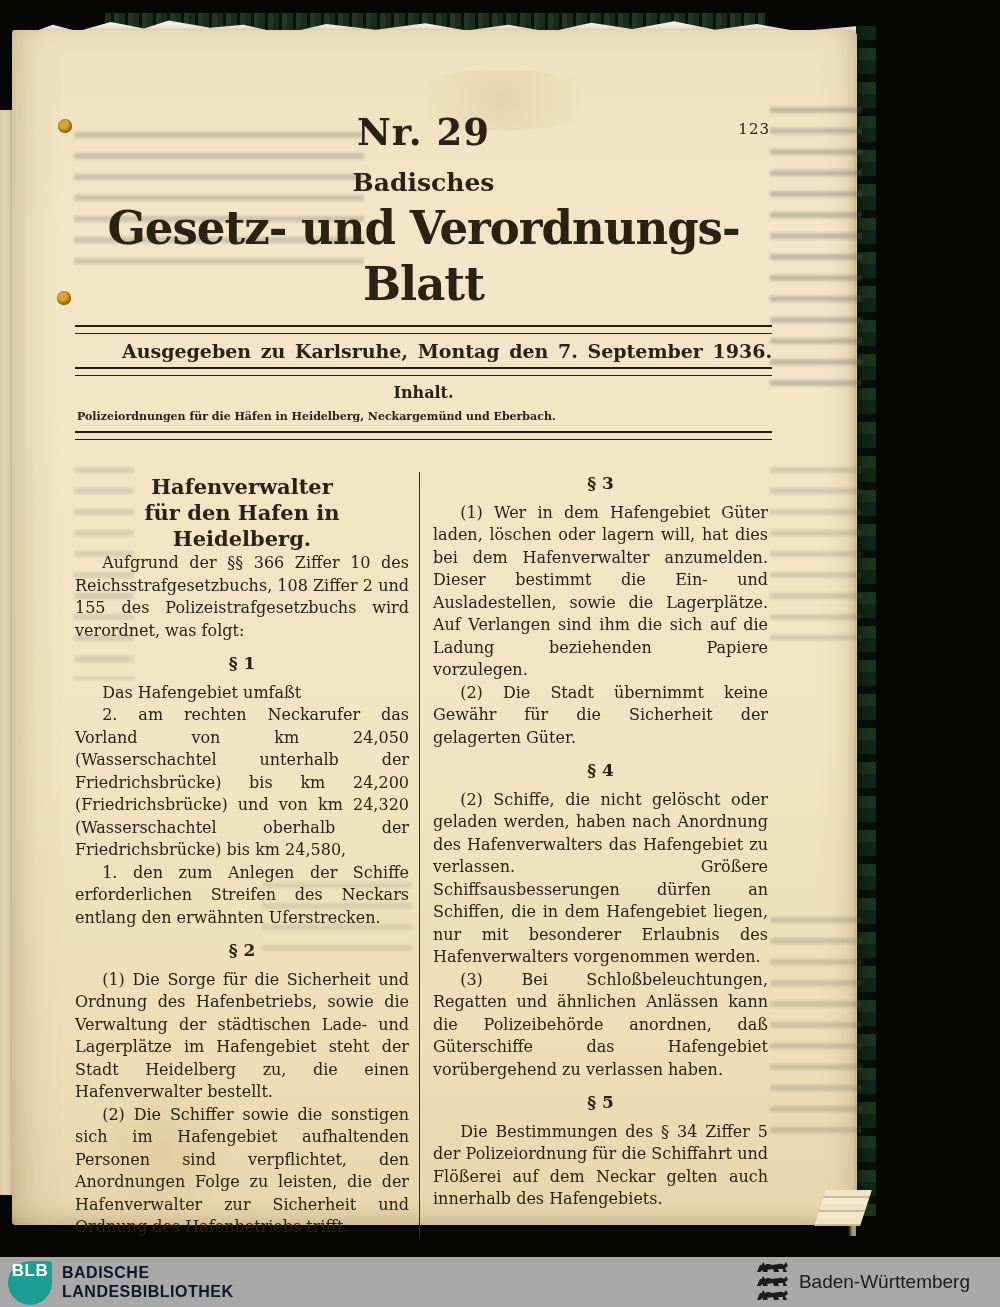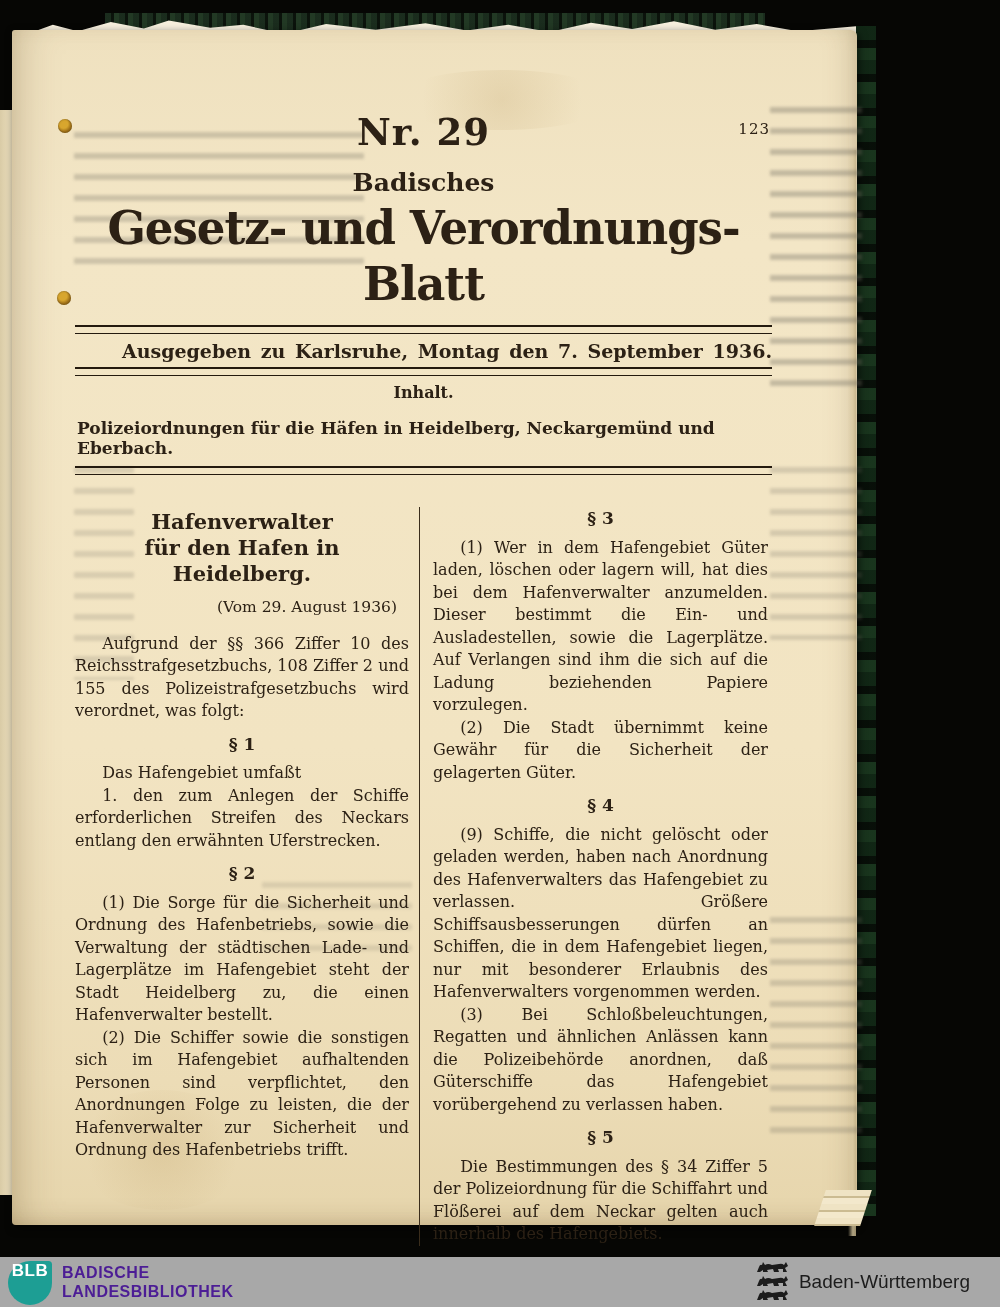--- a/index.html
+++ b/index.html
@@ -63,41 +63,41 @@
   .masthead{text-align:center;}
   .issue{font-size:37px;font-weight:bold;margin-top:30px;letter-spacing:1px;}
   .region{font-size:25px;font-weight:bold;margin-top:14px;}
   .gtitle{font-size:45px;font-weight:bold;margin-top:6px;letter-spacing:-1px;
     transform:scaleY(1.05);}
   .rule{height:6px;border-top:2.5px solid #241a0e;border-bottom:1.5px solid #241a0e;}
   .r1{margin-top:16px;} .r2{margin-top:3px;} .r3{margin-top:4px;}
   .dateline{font-size:19px;font-weight:bold;text-align:right;margin:6px 0 5px;
     word-spacing:3px;}
   .inhalt-label{font-size:16px;font-weight:bold;text-align:center;margin:7px 0 4px;}
-  .inhalt-text{font-size:17px;font-weight:bold;text-align:left;margin:16px 0 8px 2px;}
+  .inhalt-text{font-size:11px;font-weight:bold;text-align:left;margin:8px 0 8px 2px;}
 
   .columns{display:flex;margin-top:32px;}
   .col{width:334px;font-size:16px;line-height:22.5px;text-align:justify;}
   .col.left{padding-right:10px;}
   .col.right{border-left:1.5px solid #3a2d1c;padding-left:13px;width:335px;}
   .col p{margin:0;text-indent:1.7em;}
   .h1{font-size:21px;font-weight:bold;text-align:center;line-height:26px;}
   .h1.first{margin-top:2px;}
   .datenote{text-align:right;font-size:15.5px;margin:9px 12px 14px 0;}
   .sec{font-weight:bold;text-align:center;font-size:17px;margin:10px 0 7px;text-indent:0;}
   .lead{text-indent:1.7em;margin:0;}
   .sp{margin-top:3px;}
 
   
   .footer-bar{position:absolute;left:0;top:1257px;width:1000px;height:50px;background:#a8a8a8;
     font-family:"Liberation Sans", sans-serif;display:flex;align-items:center;}
   .blb-logo{position:absolute;left:8px;top:4px;width:44px;height:44px;background:#1d9e94;
     border-radius:50% 8% 50% 50%;display:flex;align-items:flex-start;justify-content:center;}
   .blb-logo span{color:#fff;font-weight:bold;font-size:17px;letter-spacing:.5px;}
-  .library-name{position:absolute;left:62px;top:6px;color:#4c1d95;font-weight:bold;
+  .library-name{position:absolute;left:62px;top:6px;color:#0f172a;font-weight:bold;
     font-size:16px;line-height:19px;letter-spacing:.5px;}
   .state{position:absolute;right:30px;top:0;height:50px;display:flex;align-items:center;gap:10px;}
   .state svg{display:block;}
   .state-label{color:#1c1c1c;font-size:19px;}
 </style>
 </head>
 <body>
 
 <div class="screen">
 
@@ -133,36 +133,36 @@
         <div class="inhalt-label">Inhalt.</div>
         <div class="inhalt-text">Polizeiordnungen für die Häfen in Heidelberg, Neckargemünd und Eberbach.</div>
         <div class="rule r3"></div>
       </div>
 
       <div class="columns">
 
         <div class="col left">
           <div class="h1 first">Hafenverwalter</div>
           <div class="h1">für den Hafen in Heidelberg.</div>
-          <div class="datenote">(Vom 29. August 1936)</div>
           <p>Aufgrund der §§ 366 Ziffer 10 des Reichsstrafgesetzbuchs, 108 Ziffer 2 und 155 des Polizeistrafgesetzbuchs wird verordnet, was folgt:</p>
           <div class="sec">§ 1</div>
           <p class="lead">Das Hafengebiet umfaßt</p>
+          <p class="sp">2. am rechten Neckarufer das Vorland von km 24,050 (Wasserschachtel unterhalb der Friedrichsbrücke) bis km 24,200 (Friedrichsbrücke) und von km 24,320 (Wasserschachtel oberhalb der Friedrichsbrücke) bis km 24,580,</p>
           <p class="sp">1. den zum Anlegen der Schiffe erforderlichen Streifen des Neckars entlang den erwähnten Uferstrecken.</p>
           <div class="sec">§ 2</div>
           <p>(1) Die Sorge für die Sicherheit und Ordnung des Hafenbetriebs, sowie die Verwaltung der städtischen Lade- und Lagerplätze im Hafengebiet steht der Stadt Heidelberg zu, die einen Hafenverwalter bestellt.</p>
           <p class="sp">(2) Die Schiffer sowie die sonstigen sich im Hafengebiet aufhaltenden Personen sind verpflichtet, den Anordnungen Folge zu leisten, die der Hafenverwalter zur Sicherheit und Ordnung des Hafenbetriebs trifft.</p>
         </div>
 
         <div class="col right">
           <div class="sec" style="margin-top:0;">§ 3</div>
           <p>(1) Wer in dem Hafengebiet Güter laden, löschen oder lagern will, hat dies bei dem Hafenverwalter anzumelden. Dieser bestimmt die Ein- und Ausladestellen, sowie die Lagerplätze. Auf Verlangen sind ihm die sich auf die Ladung beziehenden Papiere vorzulegen.</p>
           <p class="sp">(2) Die Stadt übernimmt keine Gewähr für die Sicherheit der gelagerten Güter.</p>
           <div class="sec">§ 4</div>
-          <p class="sp">(9) Schiffe, die nicht gelöscht oder geladen werden, haben nach Anordnung des Hafenverwalters das Hafengebiet zu verlassen. Größere Schiffsausbesserungen dürfen an Schiffen, die in dem Hafengebiet liegen, nur mit besonderer Erlaubnis des Hafenverwalters vorgenommen werden.</p>
+          <p class="sp">(2) Schiffe, die nicht gelöscht oder geladen werden, haben nach Anordnung des Hafenverwalters das Hafengebiet zu verlassen. Größere Schiffsausbesserungen dürfen an Schiffen, die in dem Hafengebiet liegen, nur mit besonderer Erlaubnis des Hafenverwalters vorgenommen werden.</p>
           <p class="sp">(3) Bei Schloßbeleuchtungen, Regatten und ähnlichen Anlässen kann die Polizeibehörde anordnen, daß Güterschiffe das Hafengebiet vorübergehend zu verlassen haben.</p>
           <div class="sec">§ 5</div>
           <p>Die Bestimmungen des § 34 Ziffer 5 der Polizeiordnung für die Schiffahrt und Flößerei auf dem Neckar gelten auch innerhalb des Hafengebiets.</p>
 
         </div>
 
       </div>
     </div>
   </div>
 

